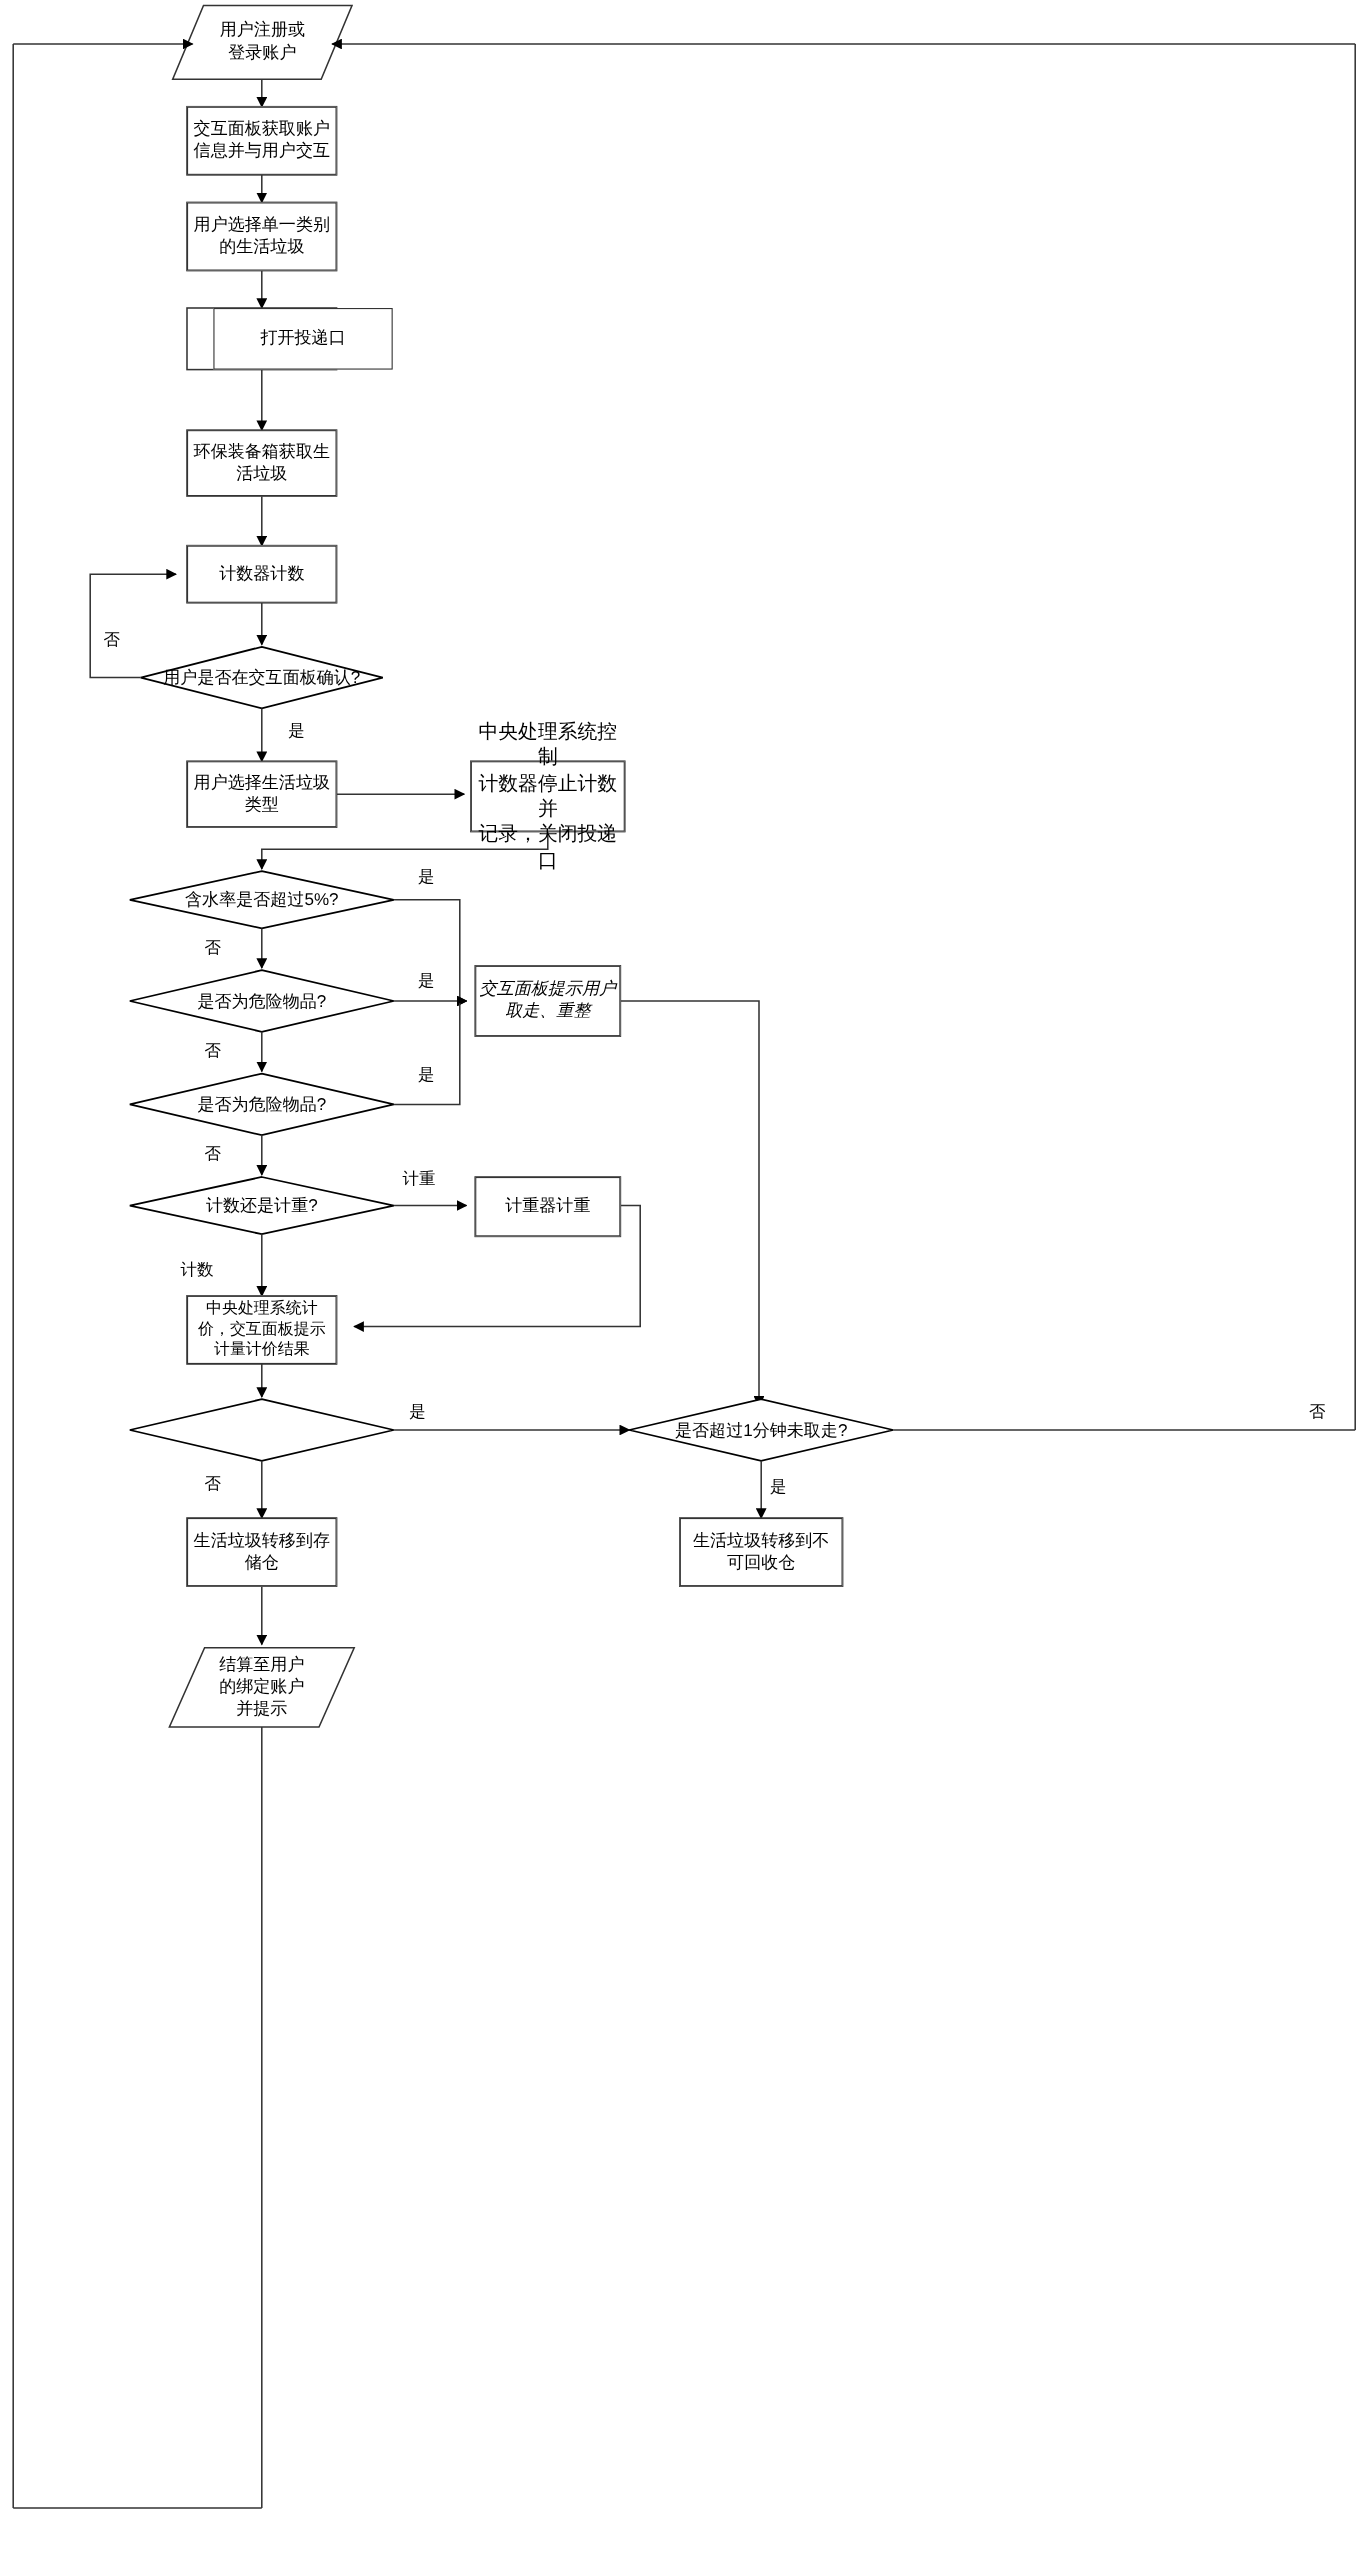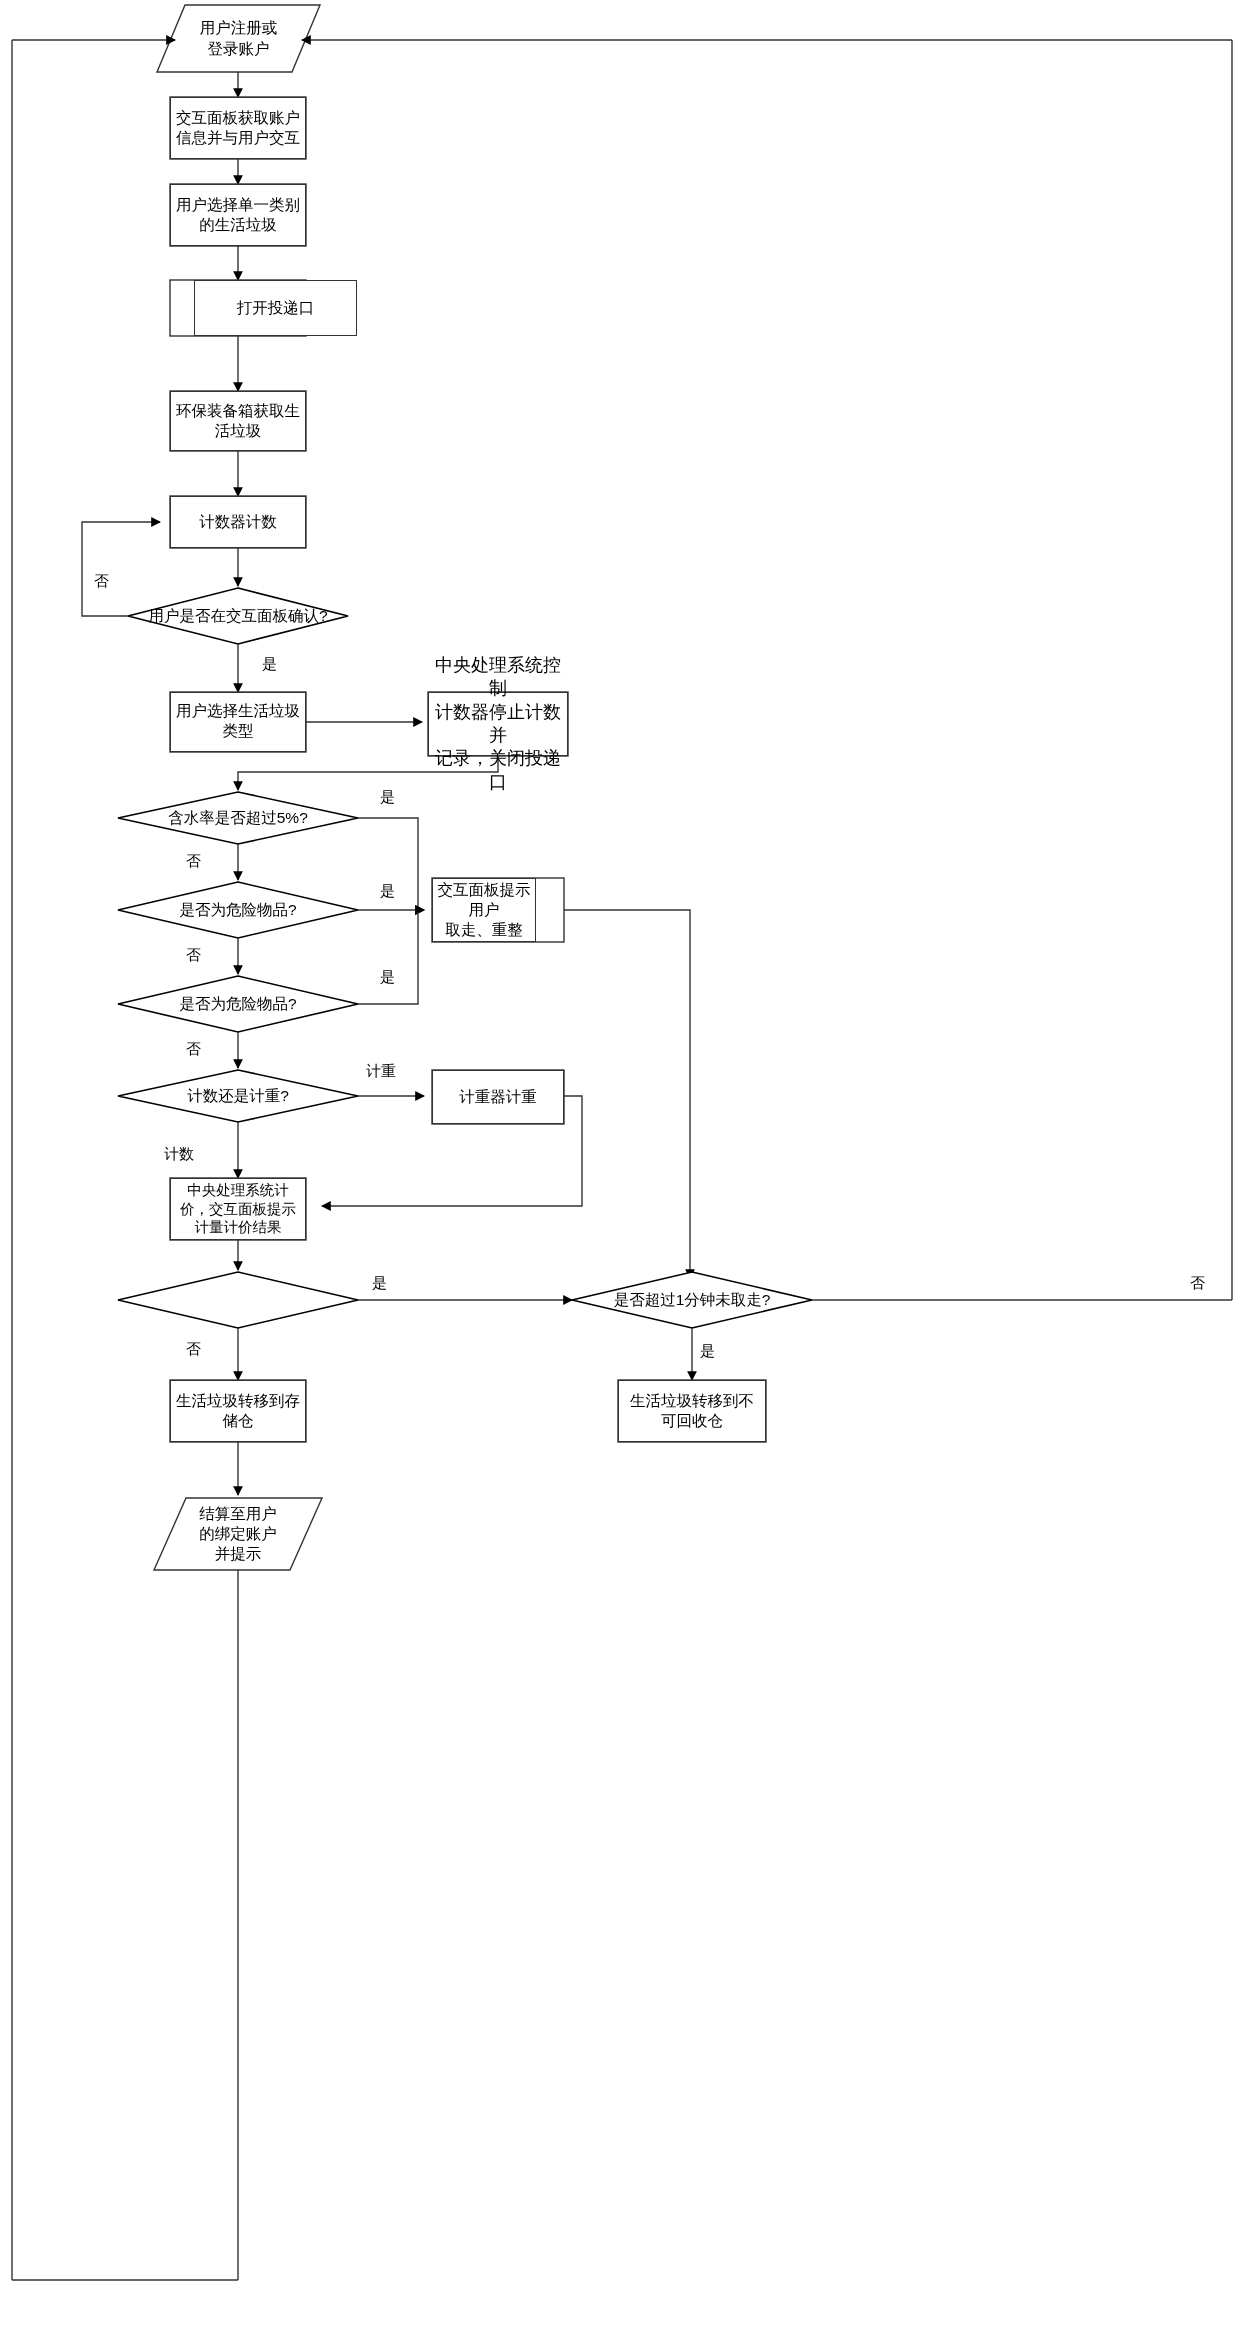--- a/index.html
+++ b/index.html
@@ -163,21 +163,21 @@
   </div>
 
   <div class="diamond-text" style="left:128px;top:882px;width:220px;height:56px;">
     <span>是否为危险物品?</span>
   </div>
 
   <div class="diamond-text" style="left:128px;top:976px;width:220px;height:56px;">
     <span>是否为危险物品?</span>
   </div>
 
-  <div class="node proc" style="left:432px;top:878px;width:104px;height:64px;">
+  <div class="node proc" style="left:432px;top:878px;width:132px;height:64px;font-style:italic;">
     <span>交互面板提示用户
 取走、重整</span>
   </div>
 
   <div class="diamond-text" style="left:128px;top:1070px;width:220px;height:52px;">
     <span>计数还是计重?</span>
   </div>
 
   <div class="node proc" style="left:432px;top:1070px;width:132px;height:54px;">
     <span>计重器计重</span>

